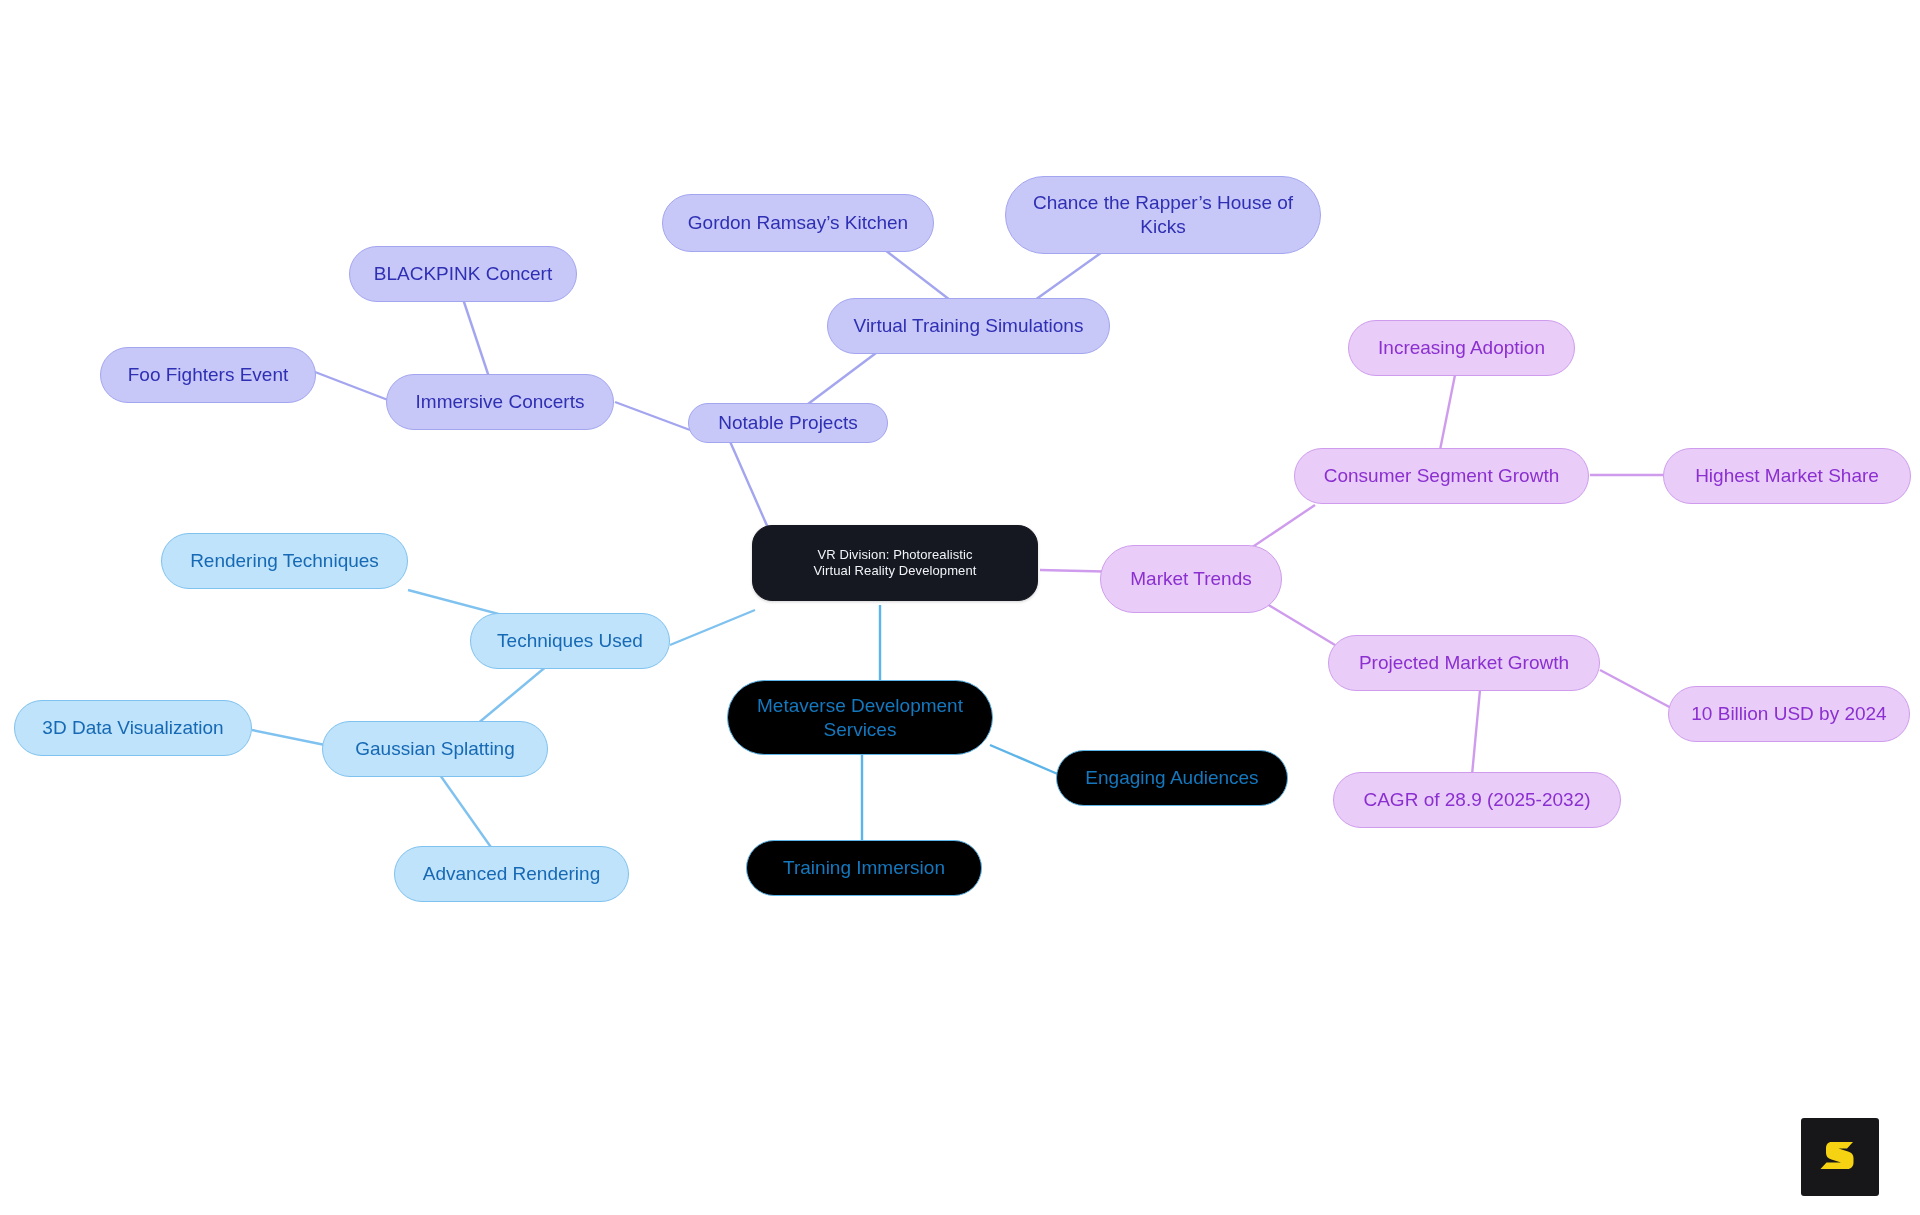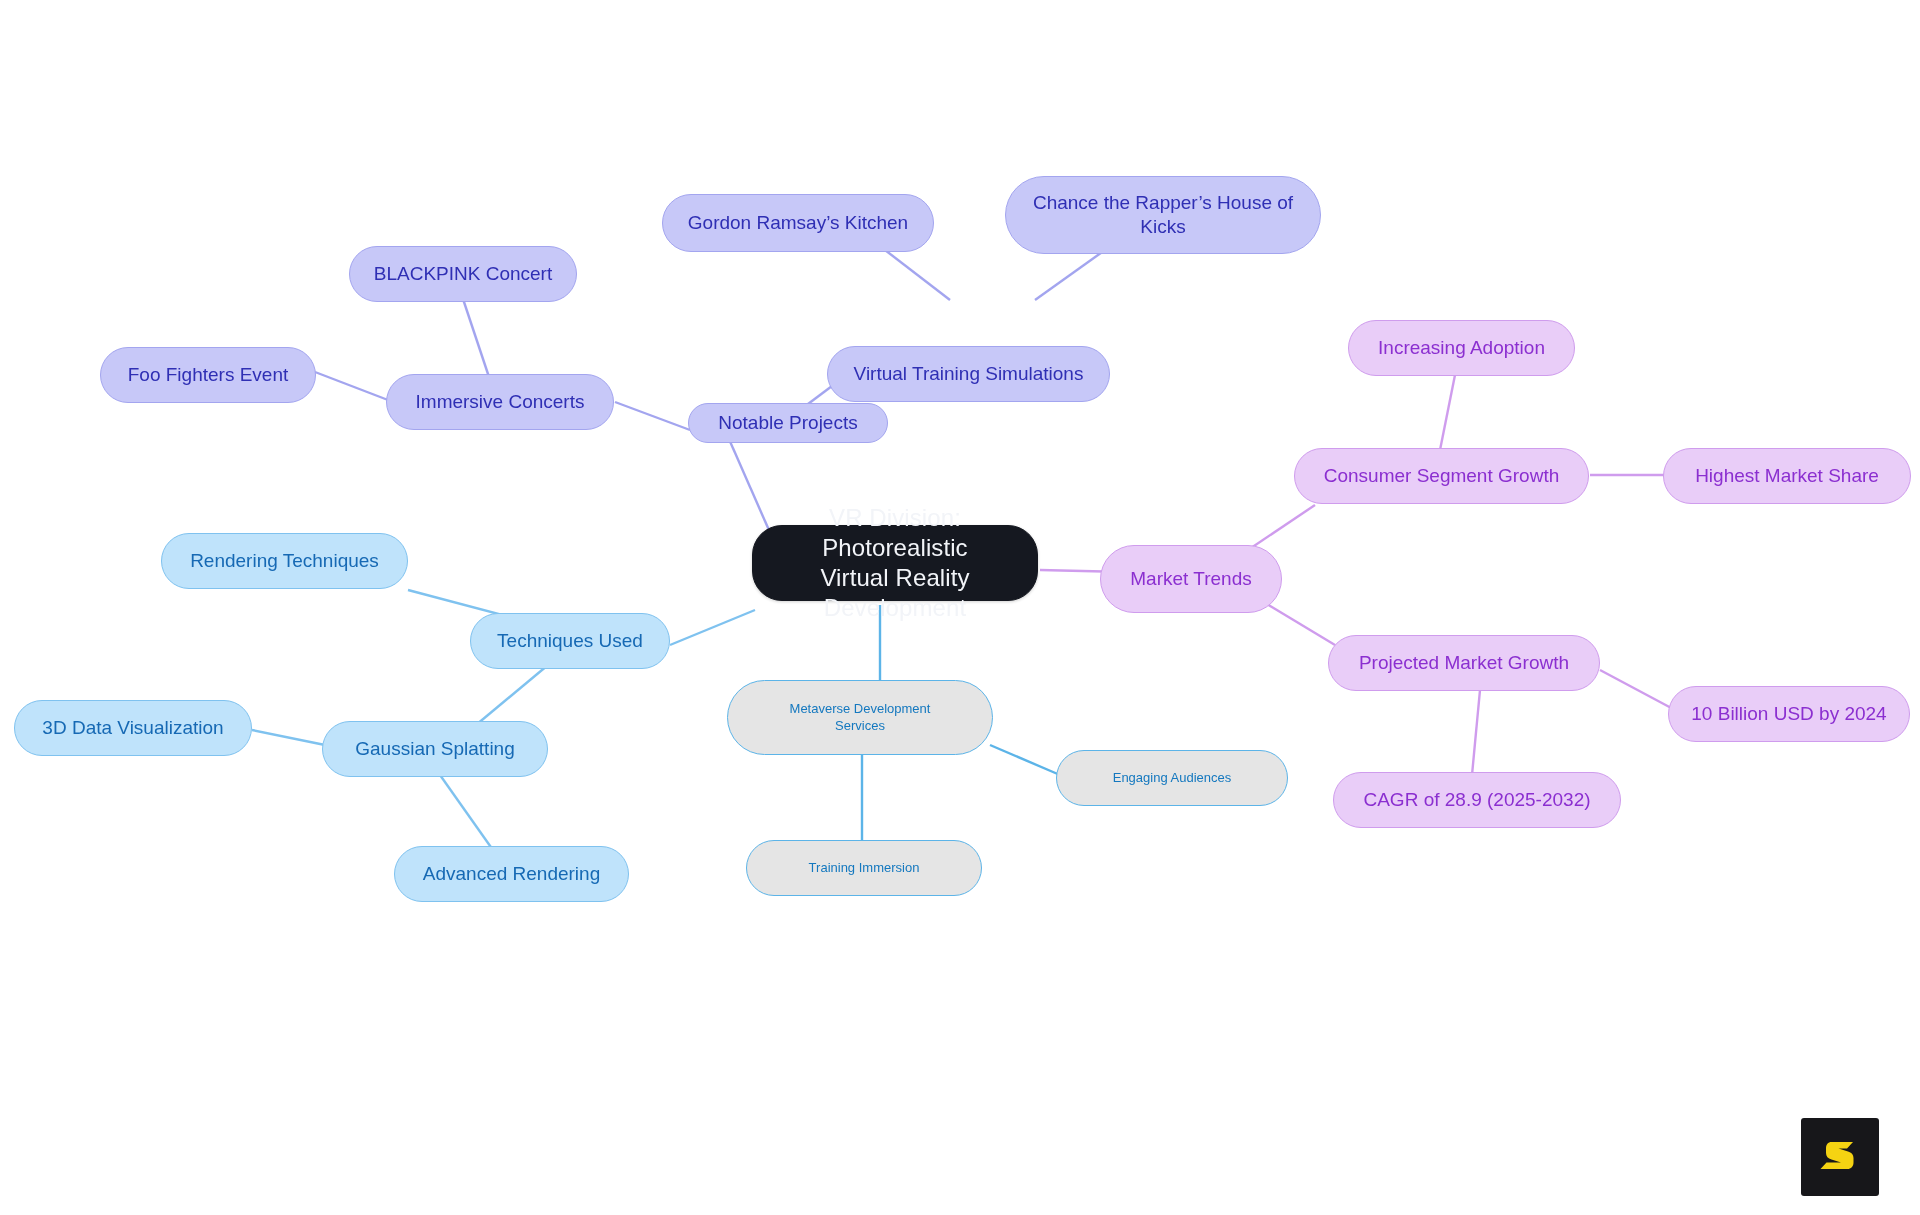--- a/index.html
+++ b/index.html
@@ -31,45 +31,45 @@
     justify-content: center;
     text-align: center;
     border-radius: 999px;
     border-style: solid;
     border-width: 1.5px;
     padding: 0 18px;
     line-height: 1.25;
     white-space: pre-line;
   }
   .node.root {
-    border-radius: 30px;
+    border-radius: 20px;
     background: #151820;
     border-color: #151820;
     color: #f2f4f8;
-    font-size: 24px;
+    font-size: 13px;
     letter-spacing: 0.1px;
     box-shadow: 0 1px 3px rgba(0,0,0,0.18);
   }
   .node.purple {
     background: #c7c8f8;
     border-color: #a3a5ef;
     color: #2f2fb4;
     font-size: 19px;
   }
   .node.blue {
     background: #bfe3fb;
     border-color: #7fc2ef;
     color: #1669b4;
     font-size: 19px;
   }
   .node.blue-deep {
-    background: #e5e5e5;
+    background: #000000;
     border-color: #5cb4e8;
     color: #1478bf;
-    font-size: 13px;
+    font-size: 19px;
   }
   .node.violet {
     background: #e9cdf8;
     border-color: #cf9ced;
     color: #8b2fd0;
     font-size: 19px;
   }
   #logo {
     position: absolute;
     left: 1801px;
@@ -123,21 +123,21 @@
 Virtual Reality Development</div>
 
   <div class="node purple" style="left:688px; top:403px; width:200px; height:40px;">Notable Projects</div>
 
   <div class="node purple" style="left:349px; top:246px; width:228px; height:56px;">BLACKPINK Concert</div>
 
   <div class="node purple" style="left:386px; top:374px; width:228px; height:56px;">Immersive Concerts</div>
 
   <div class="node purple" style="left:100px; top:347px; width:216px; height:56px;">Foo Fighters Event</div>
 
-  <div class="node purple" style="left:827px; top:298px; width:283px; height:56px;margin-top:48px;">Virtual Training Simulations</div>
+  <div class="node purple" style="left:827px; top:298px; width:283px; height:56px;">Virtual Training Simulations</div>
 
   <div class="node purple" style="left:662px; top:194px; width:272px; height:58px;">Gordon Ramsay’s Kitchen</div>
 
   <div class="node purple" style="left:1005px; top:176px; width:316px; height:78px;">Chance the Rapper’s House of
 Kicks</div>
 
   <div class="node blue" style="left:470px; top:613px; width:200px; height:56px;">Techniques Used</div>
 
   <div class="node blue" style="left:161px; top:533px; width:247px; height:56px;text-align:center;">Rendering Techniques</div>
 

